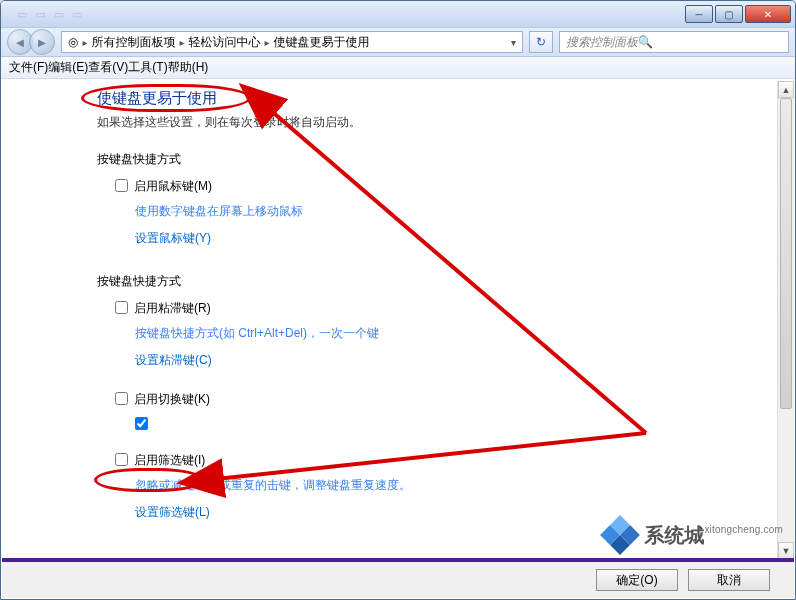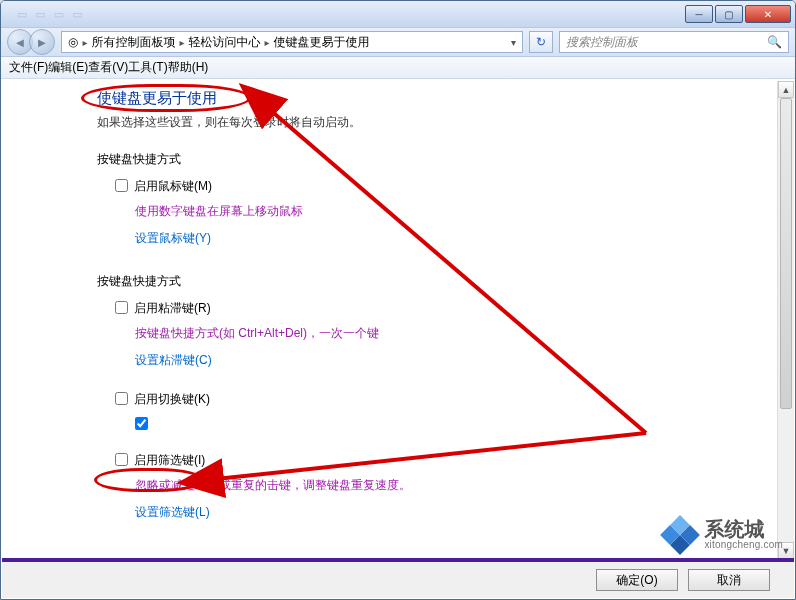--- a/index.html
+++ b/index.html
@@ -112,21 +112,20 @@
     .searchbox {
       width: 230px;
       height: 22px;
       background: #fff;
       border: 1px solid #9bb2d4;
       display: flex;
       align-items: center;
       padding: 0 6px;
       color: #888;
       font-style: italic;
-      justify-content: space-between;
     }
     .searchbox .mag { font-style: normal; color: #5a78a8; }
     
     .menubar {
       height: 22px;
       background: linear-gradient(#f7fafd,#e8eef7);
       border-bottom: 1px solid #cfd9e8;
       display: flex;
       align-items: center;
       padding: 0 8px;
@@ -195,21 +194,21 @@
       gap: 6px;
       margin-left: 18px;
       margin-bottom: 8px;
       font-size: 12px;
       color: #000;
     }
     .check-row input { margin-top: 1px; width: 13px; height: 13px; }
     .desc {
       margin-left: 38px;
       font-size: 12px;
-      color: #a21caf;
+      color: #3b82f6;
       margin-bottom: 10px;
     }
     .link {
       margin-left: 38px;
       font-size: 12px;
       color: #0066cc;
       margin-bottom: 22px;
       display: inline-block;
     }
     
@@ -267,21 +266,21 @@
     .wm-logo span {
       position: absolute;
       width: 14px; height: 14px;
       background: #2f7bd1;
       transform: rotate(45deg);
     }
     .wm-logo span:nth-child(1){ top:1px; left:11px; background:#6eb3f2;}
     .wm-logo span:nth-child(2){ top:11px; left:1px; background:#3a8ae0;}
     .wm-logo span:nth-child(3){ top:11px; left:21px; background:#2f73c8;}
     .wm-logo span:nth-child(4){ top:21px; left:11px; background:#1e5aa8;}
-    .wm-text { display:flex; flex-direction:column; line-height:1.05;}
+    .wm-text { display:flex; flex-direction:row; line-height:1.05;}
     .wm-text b { font-size:20px; font-weight:700; color:#555;}
     .wm-text small { font-size:10px; color:#777; letter-spacing:.2px;}
   </style>
 </head>
 <body>
 
 <div class="window">
 
   <div class="titlebar">
     <div class="ghost-tabs">

